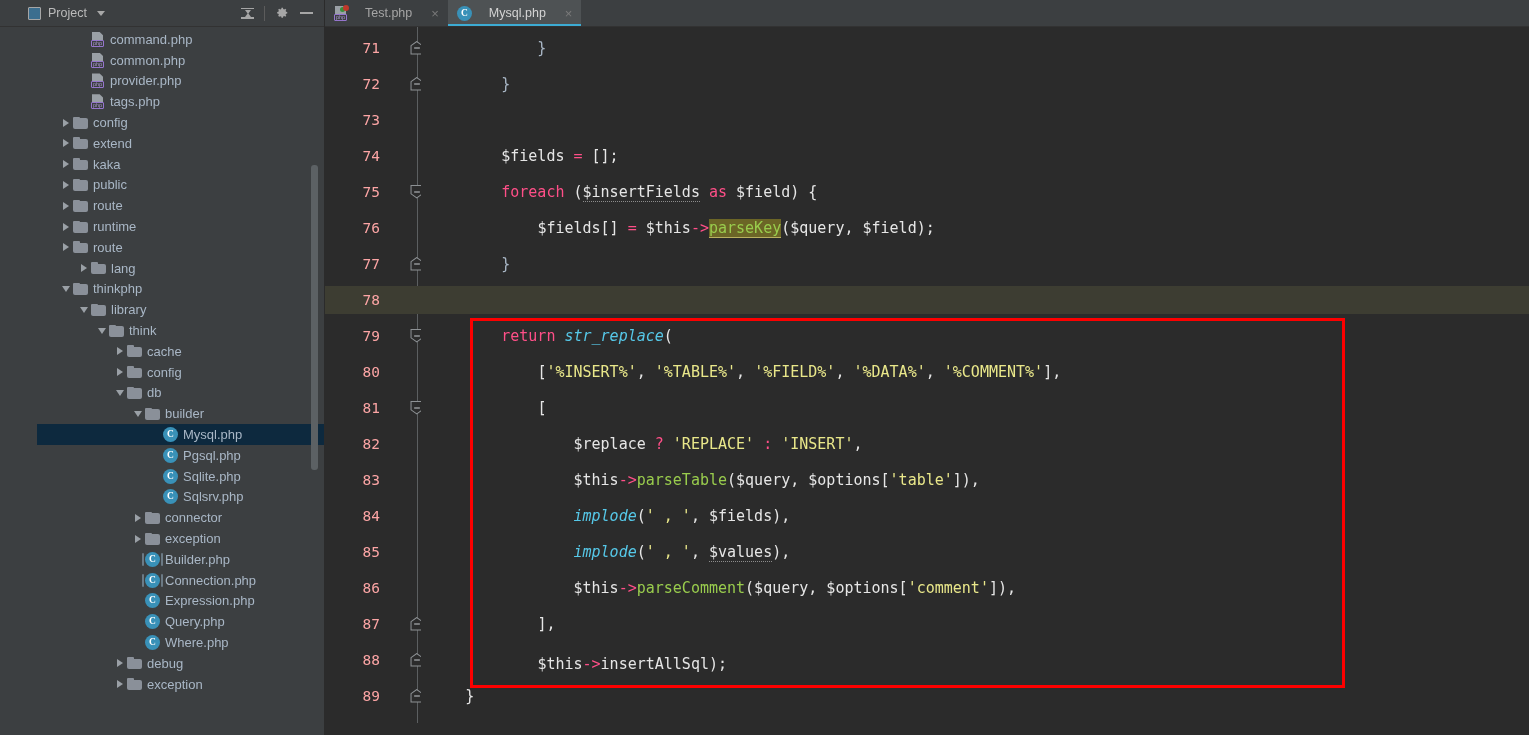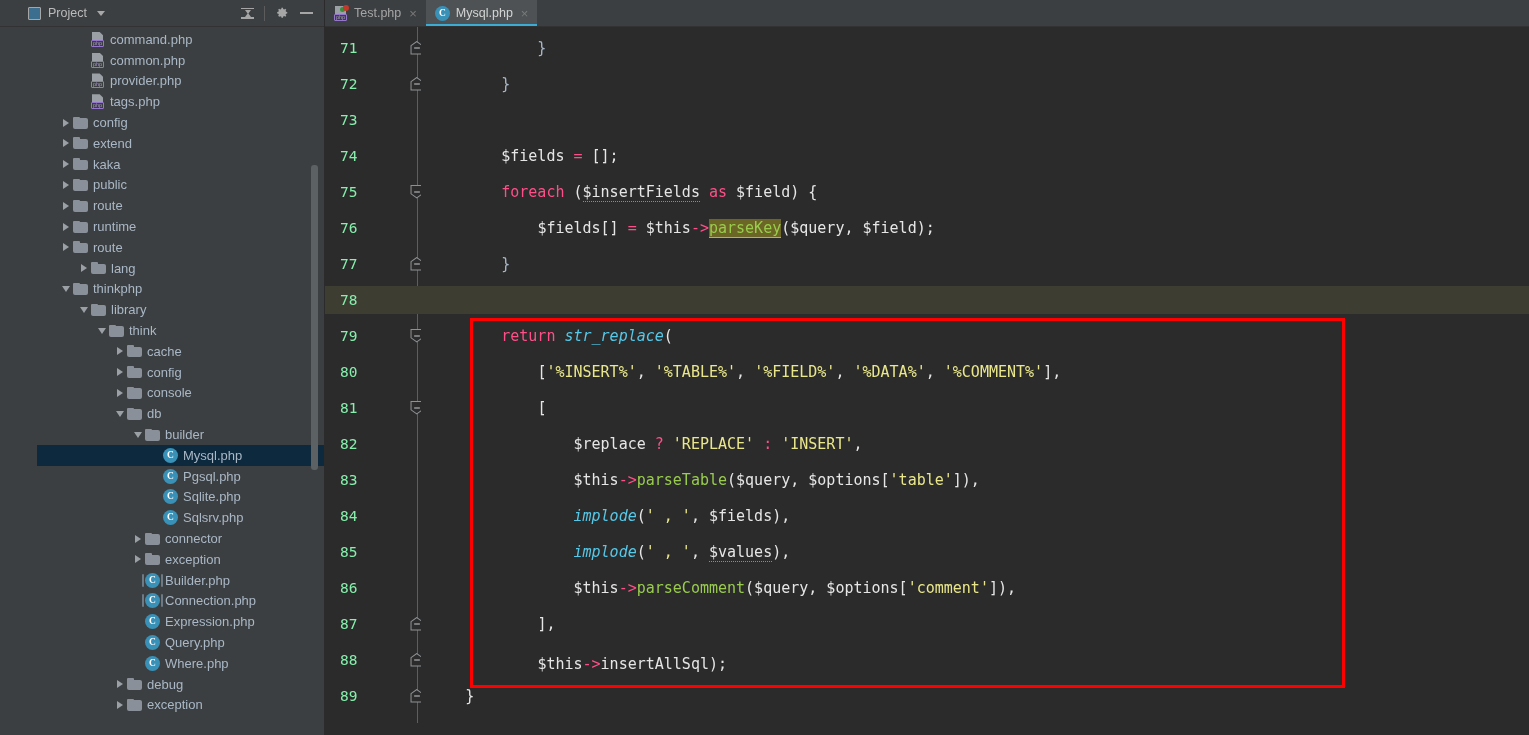--- a/index.html
+++ b/index.html
@@ -202,21 +202,21 @@
   #tabbar {
     height: 27px;
     flex: 0 0 27px;
     background: #3c3f41;
     display: flex;
     align-items: stretch;
     border-bottom: 1px solid #323232;
   }
   .tab {
     display: flex; align-items: center;
-    gap: 6px;
+    gap: 17px;
     padding: 0 9px 0 9px;
     font-size: 12.5px;
     color: #a5a5a5;
     position: relative;
     cursor: default;
   }
   .tab.active {
     background: #4e5254;
     color: #d4d4d4;
   }
@@ -244,22 +244,22 @@
   #code-area {
     flex: 1 1 auto;
     position: relative;
     background: #2b2b2b;
     overflow: hidden;
   }
   .ln {
     position: absolute;
     right: 41px;
     width: 40px;
-    text-align: left;
-    color: #86efac;
+    text-align: right;
+    color: #fca5a5;
     font-family: "DejaVu Sans Mono", monospace;
     font-size: 14.5px;
     line-height: 18px;
   }
   #fold-rail {
     position: absolute;
     left: 92px;
     top: 0;
     width: 1px;
     background: #5c5f61;
@@ -496,29 +496,20 @@
           <span class="tree-label">cache</span>
         </div>
         <div class="tree-row" style="padding-left: 76px;">
           <span class="tw">
             <i class="arrow-r"></i>
           </span>
           <span class="ic">
             <span class="folder-ic"></span>
           </span>
           <span class="tree-label">config</span>
-        </div>
-        <div class="tree-row" style="padding-left: 76px;">
-          <span class="tw">
-            <i class="arrow-r"></i>
-          </span>
-          <span class="ic">
-            <span class="folder-ic"></span>
-          </span>
-          <span class="tree-label">console</span>
         </div>
         <div class="tree-row" style="padding-left: 76px;">
           <span class="tw">
             <i class="arrow-d"></i>
           </span>
           <span class="ic">
             <span class="folder-ic"></span>
           </span>
           <span class="tree-label">db</span>
         </div>

